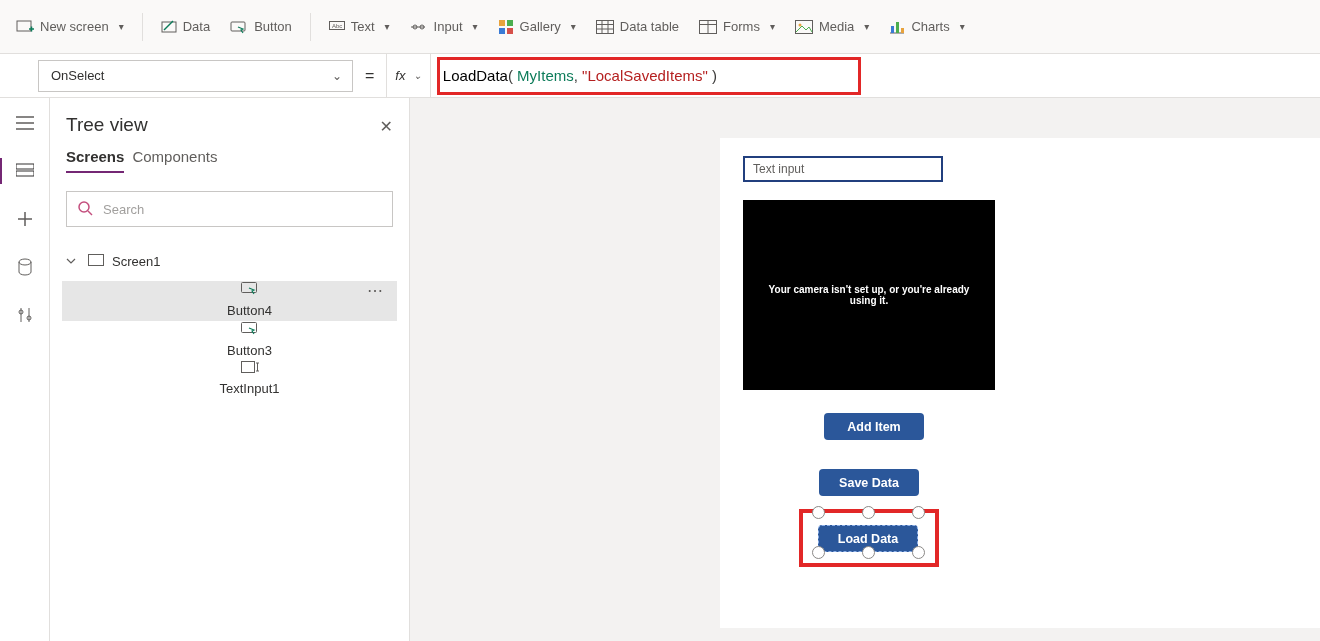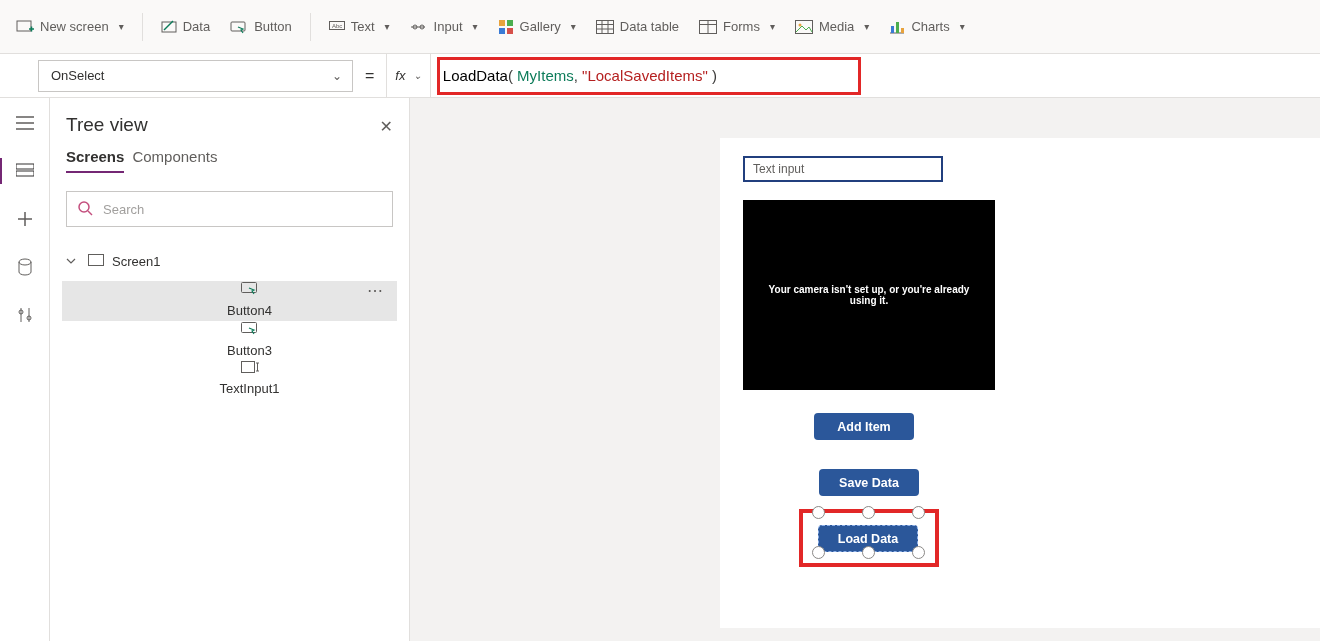--- a/index.html
+++ b/index.html
@@ -50,21 +50,21 @@
   .tree-row.indent2 { padding-left:40px;flex-direction:column; }
   .tree-row.selected { background:#e6e6e6; }
   .tree-row .more { position:absolute; right:12px; color:#605e5c; font-size:16px; letter-spacing:2px; }
 
   
   .canvas { flex:1; background:#f3f2f1; display:flex; justify-content:flex-end; padding: 40px 0 0 40px; overflow:auto;}
   .screen { width:600px; height:490px; background:#fff; position:relative; }
   .txtinput { position:absolute; left:23px; top:18px; width:200px; height:26px; border:2px solid #213f7e; color:#605e5c; font-size:12px; padding:4px 8px; }
   .camera { position:absolute; left:23px; top:62px; width:252px; height:190px; background:#000; color:#fff; display:flex; align-items:center; justify-content:center; text-align:center; font-size:10px; font-weight:600; padding:0 12px;}
   .btn { position:absolute; background:#2b579a; color:#fff; border-radius:4px; font-weight:600; font-size:12.5px; height:27px; display:flex; align-items:center; justify-content:center; }
-  .btn-add { left:94px; top:275px; width:100px; }
+  .btn-add { left:104px; top:275px; width:100px; }
   .btn-save { left:99px; top:331px; width:100px; }
   .load-wrap { position:absolute; left:79px; top:371px; width:140px; height:58px; border:4px solid #e22727; }
   .btn-load { position:absolute; left:15px; top:12px; width:100px; height:27px; background:#2b579a; color:#fff; border-radius:4px; font-weight:600; font-size:12.5px; display:flex; align-items:center; justify-content:center; border:1px dashed #8fb1e8; }
   .sel-handle { position:absolute; width:13px; height:13px; background:#fff; border:1px solid #8a8886; border-radius:50%; }
 </style>
 </head>
 <body>
 
 <div class="ribbon">
   <div class="ribbon-item">

